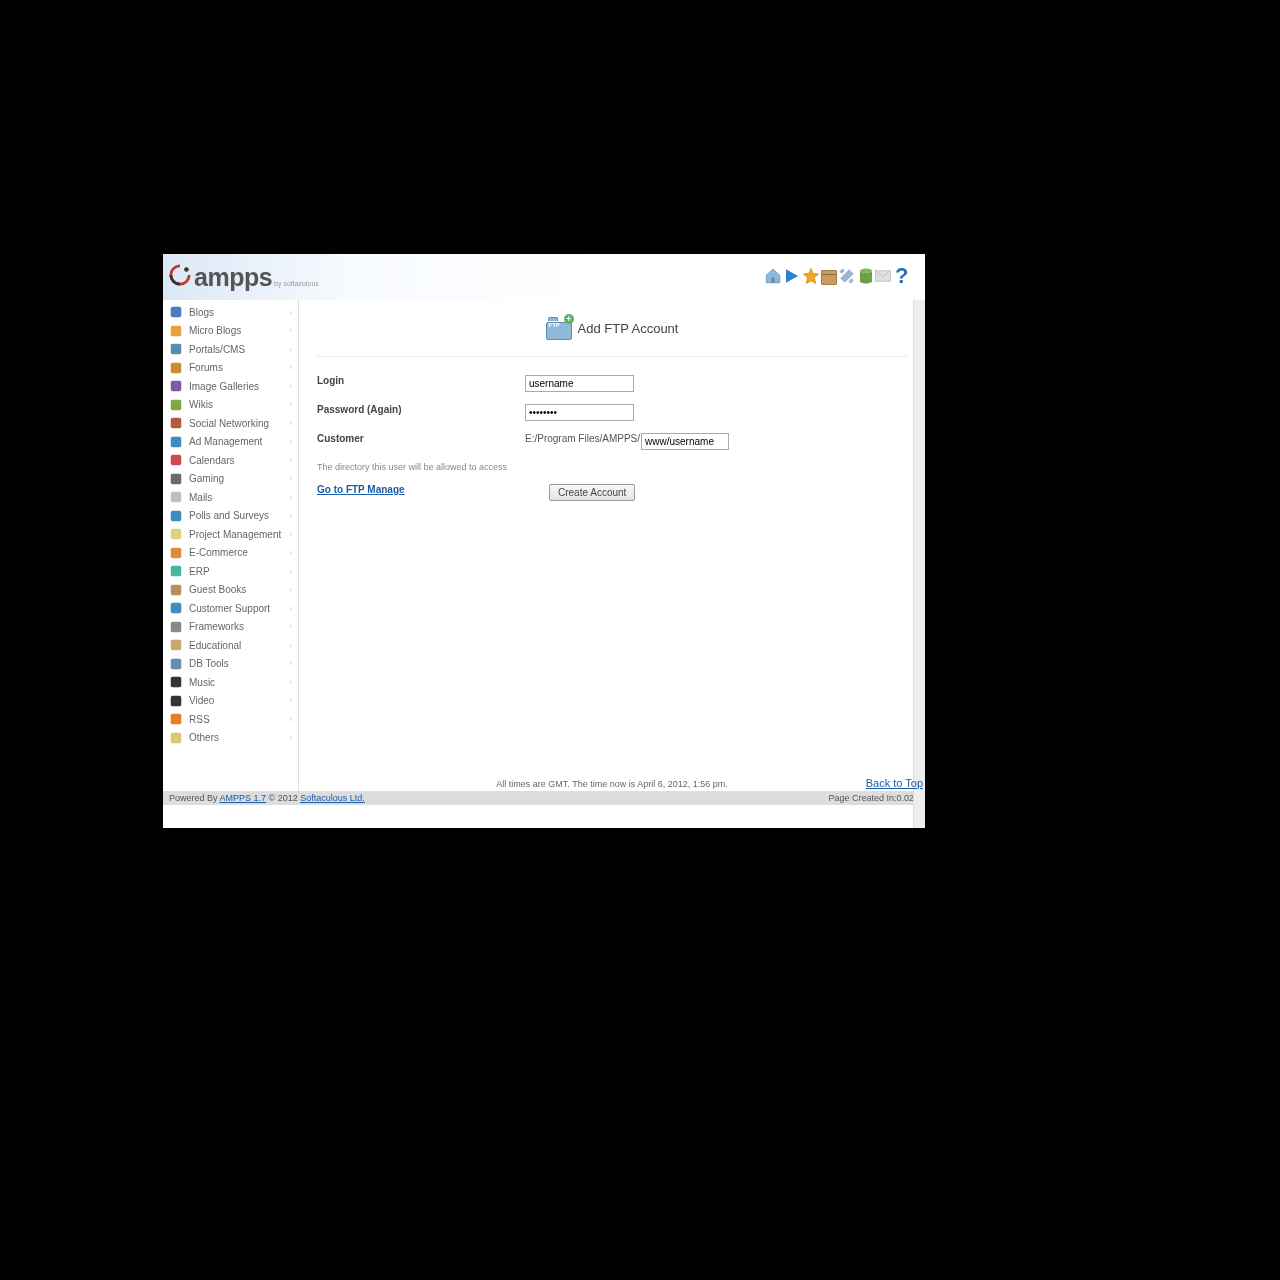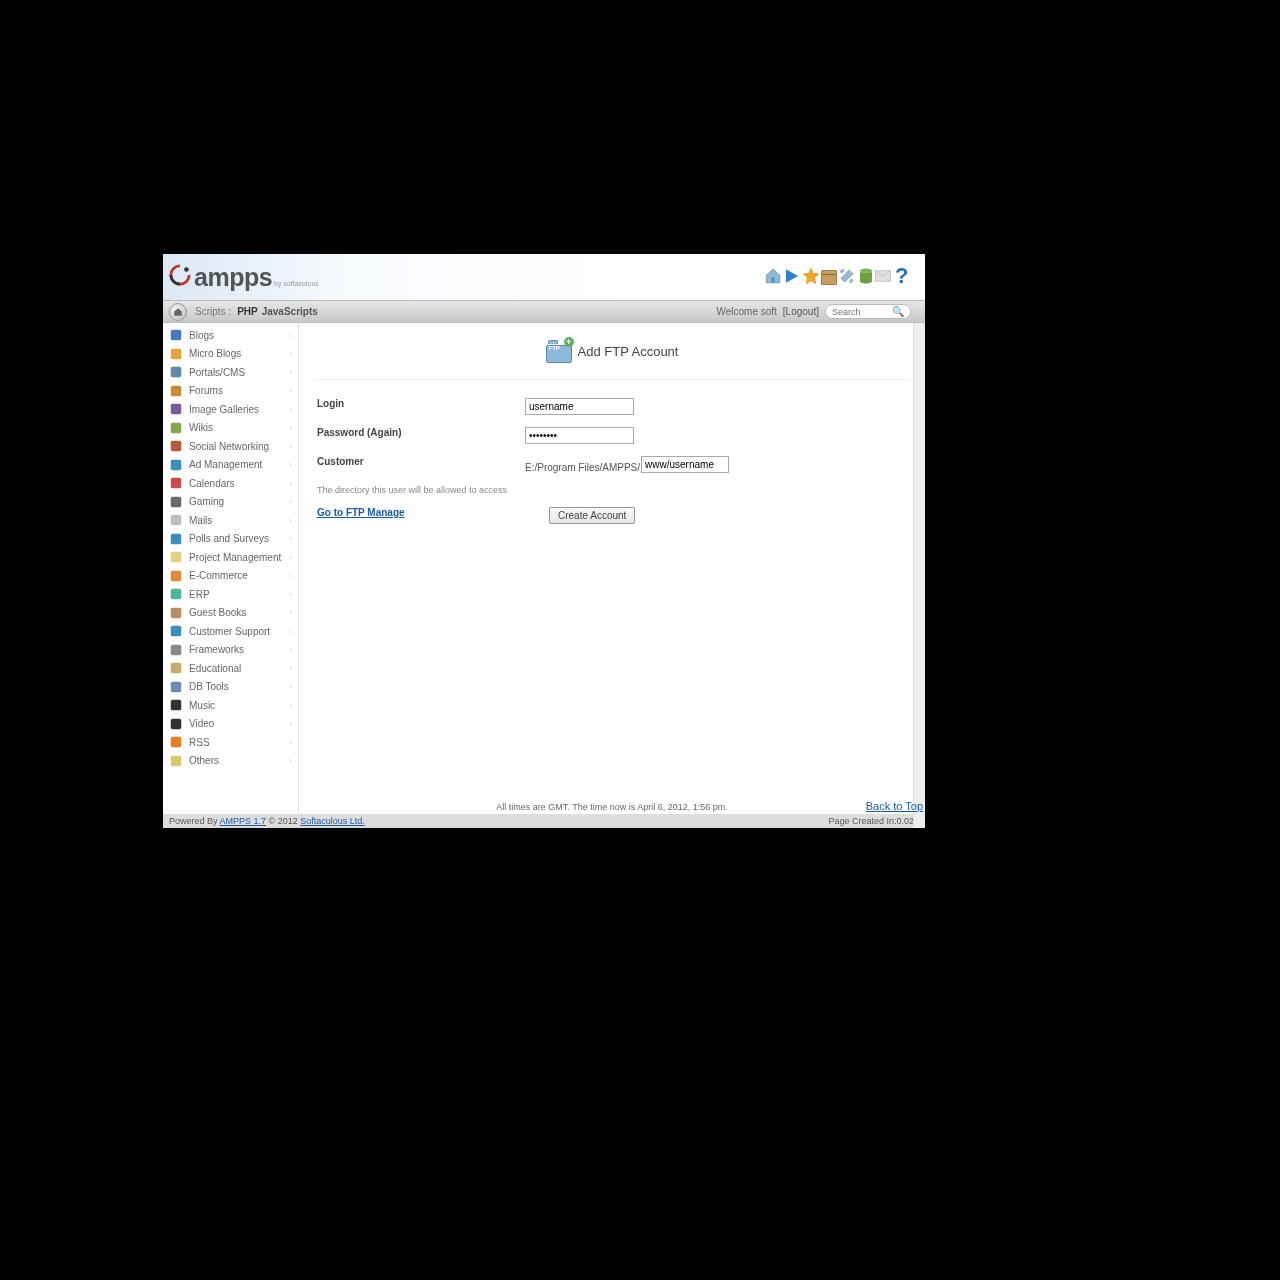--- a/index.html
+++ b/index.html
@@ -52,21 +52,21 @@
 .page-head-icon .ftp{position:absolute;top:6px;left:3px;font-size:6px;color:#fff;font-weight:bold;}
 .page-head-icon .plus{position:absolute;top:-2px;right:0;width:10px;height:10px;background:#5fb05f;border-radius:50%;color:#fff;font-size:9px;line-height:10px;text-align:center;font-weight:bold;}
 .page-title { font-size:13px; color:#444;}
 
 .form { padding:18px 0 0 0;}
 .form-row { display:flex; align-items:flex-start; margin-bottom:12px;}
 .form-label { width:210px; font-size:10px; color:#444; font-weight:bold; padding-left:2px;}
 .form-label .hint { display:block; font-weight:normal; color:#888; font-size:9px; margin-top:18px;}
 .form-field input[type=text],.form-field input[type=password]{ border:1px solid #aaa; height:17px; padding:0 3px; font-size:10px;}
 .w115{width:109px;}
-.dir-row .form-field { display:flex; align-items:flex-end; font-size:10px; color:#555;}
+.dir-row .form-field { display:flex; align-items:flex-start; font-size:10px; color:#555;}
 .dir-prefix { margin-right:1px;}
 .dir-row input { width:88px;}
 .link-row a { color:#1a5ca8; font-size:10px; text-decoration:underline;}
 .submit-btn { border:1px solid #999; background:linear-gradient(#f8f8f8,#e4e4e4); padding:2px 8px; font-size:10px; color:#444; border-radius:2px; cursor:pointer;}
 .action-row .form-field{padding-left:24px;}
 
 .bottom-note { text-align:center; font-size:9px; color:#666; position:absolute; bottom:2px; left:0; right:0;}
 .back-top { position:absolute; right:2px; bottom:2px; font-size:11px; color:#1a5ca8; text-decoration:underline; }
 
 
@@ -116,38 +116,20 @@
             <path fill="#6ca042" d="M4 5v14c0 1.7 3.6 3 8 3s8-1.3 8-3V5c0 1.7-3.6 3-8 3S4 6.7 4 5z"></path>
           </svg></span>
       <span class="hicon"><svg viewBox="0 0 24 24">
             <rect x="2" y="5" width="20" height="14" fill="#e0e0e0" stroke="#bbb"></rect>
             <path d="M2 5l10 8L22 5" fill="none" stroke="#bbb"></path>
           </svg></span>
       <span class="hicon help">?</span>
     </div>
   </div>
 
-  <div class="topbar">
-    <span class="home-btn">
-        <svg viewBox="0 0 24 24">
-          <path fill="#666" d="M3 11l9-8 9 8v10H3z"></path>
-        </svg>
-      </span>
-    <span class="scripts-lbl">Scripts :</span>
-    <span class="lang active">PHP</span>
-    <span class="lang">JavaScripts</span>
-    <div class="topbar-right">
-      <span class="welcome">Welcome soft</span>
-      <a class="logout">[Logout]</a>
-      <span class="search-box">
-        <input type="text" placeholder="Search" style="">
-        <span class="mag">🔍</span>
-      </span>
-    </div>
-  </div>
 
   <div class="body">
     <div class="sidebar" id="sidebar">
         <div class="side-item">
           <span class="sicon">
             <svg viewBox="0 0 24 24">
               <rect x="3" y="3" width="18" height="18" rx="3" fill="#4a7bbf"></rect>
             </svg>
           </span>
           <span>Blogs</span>

